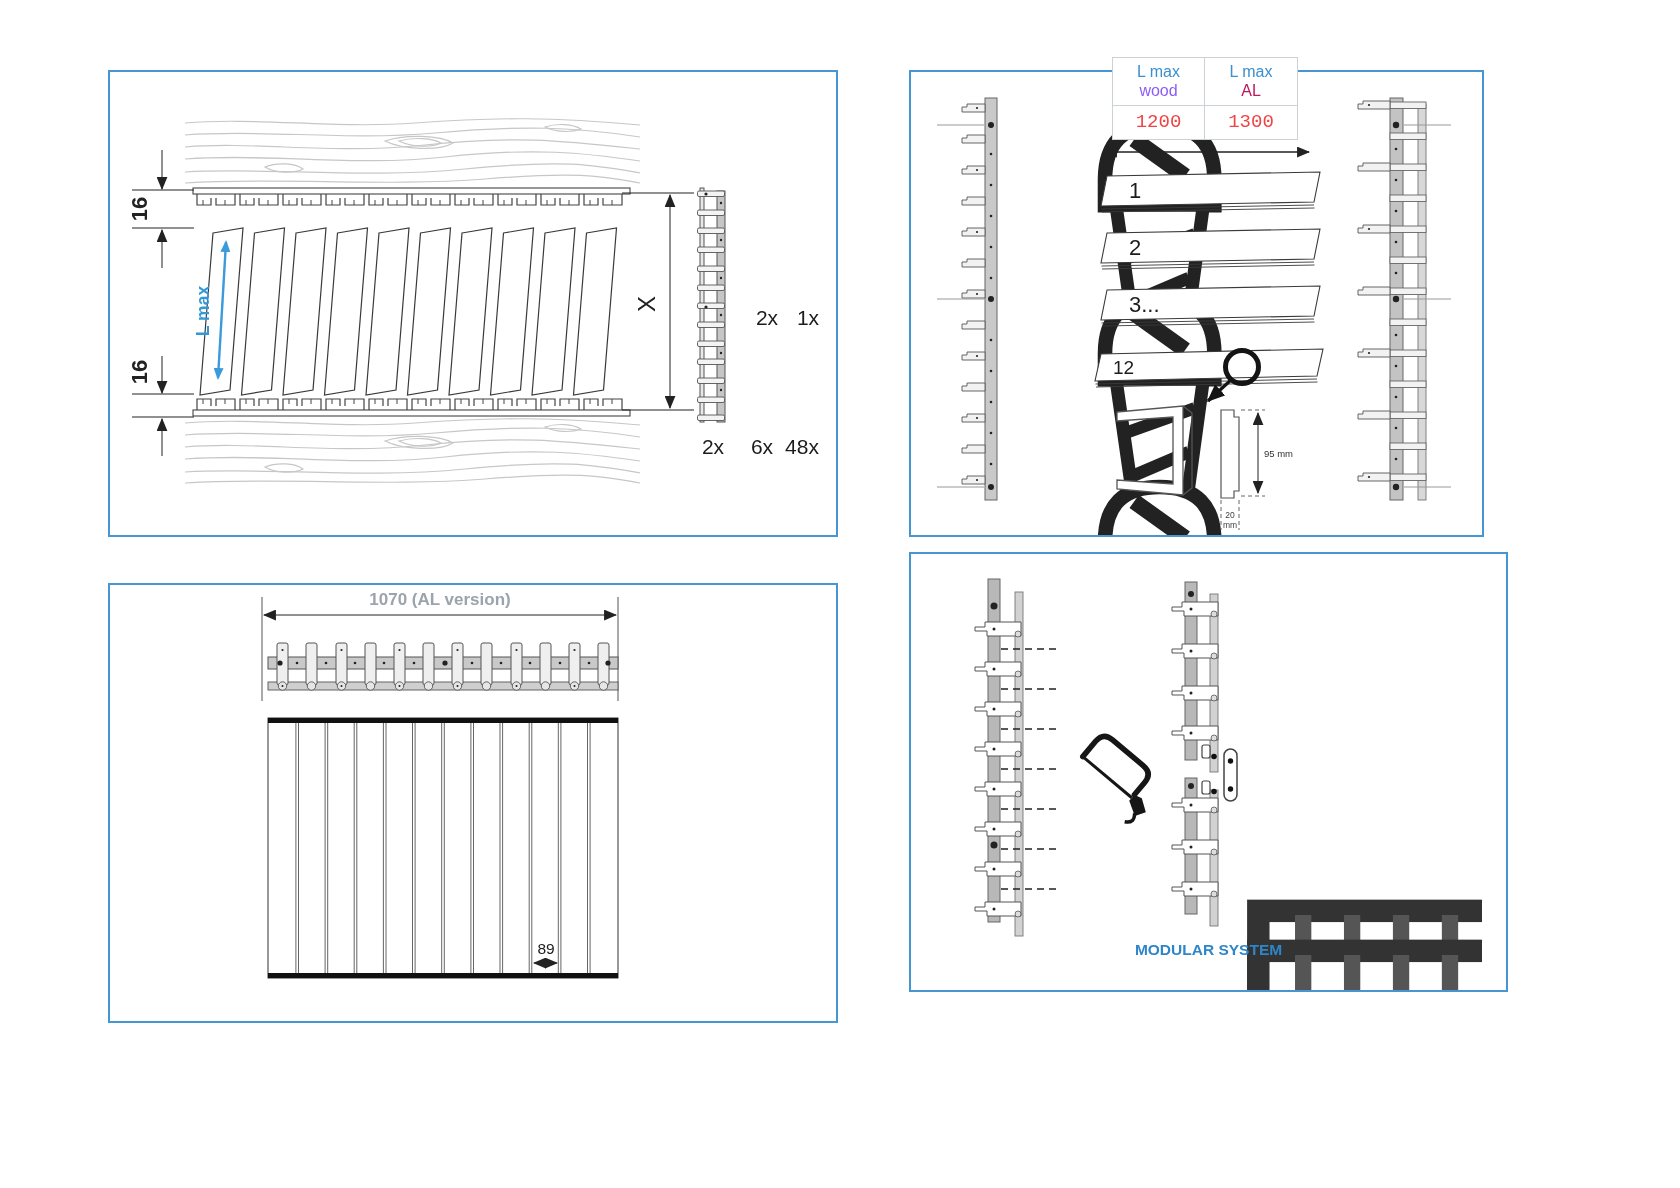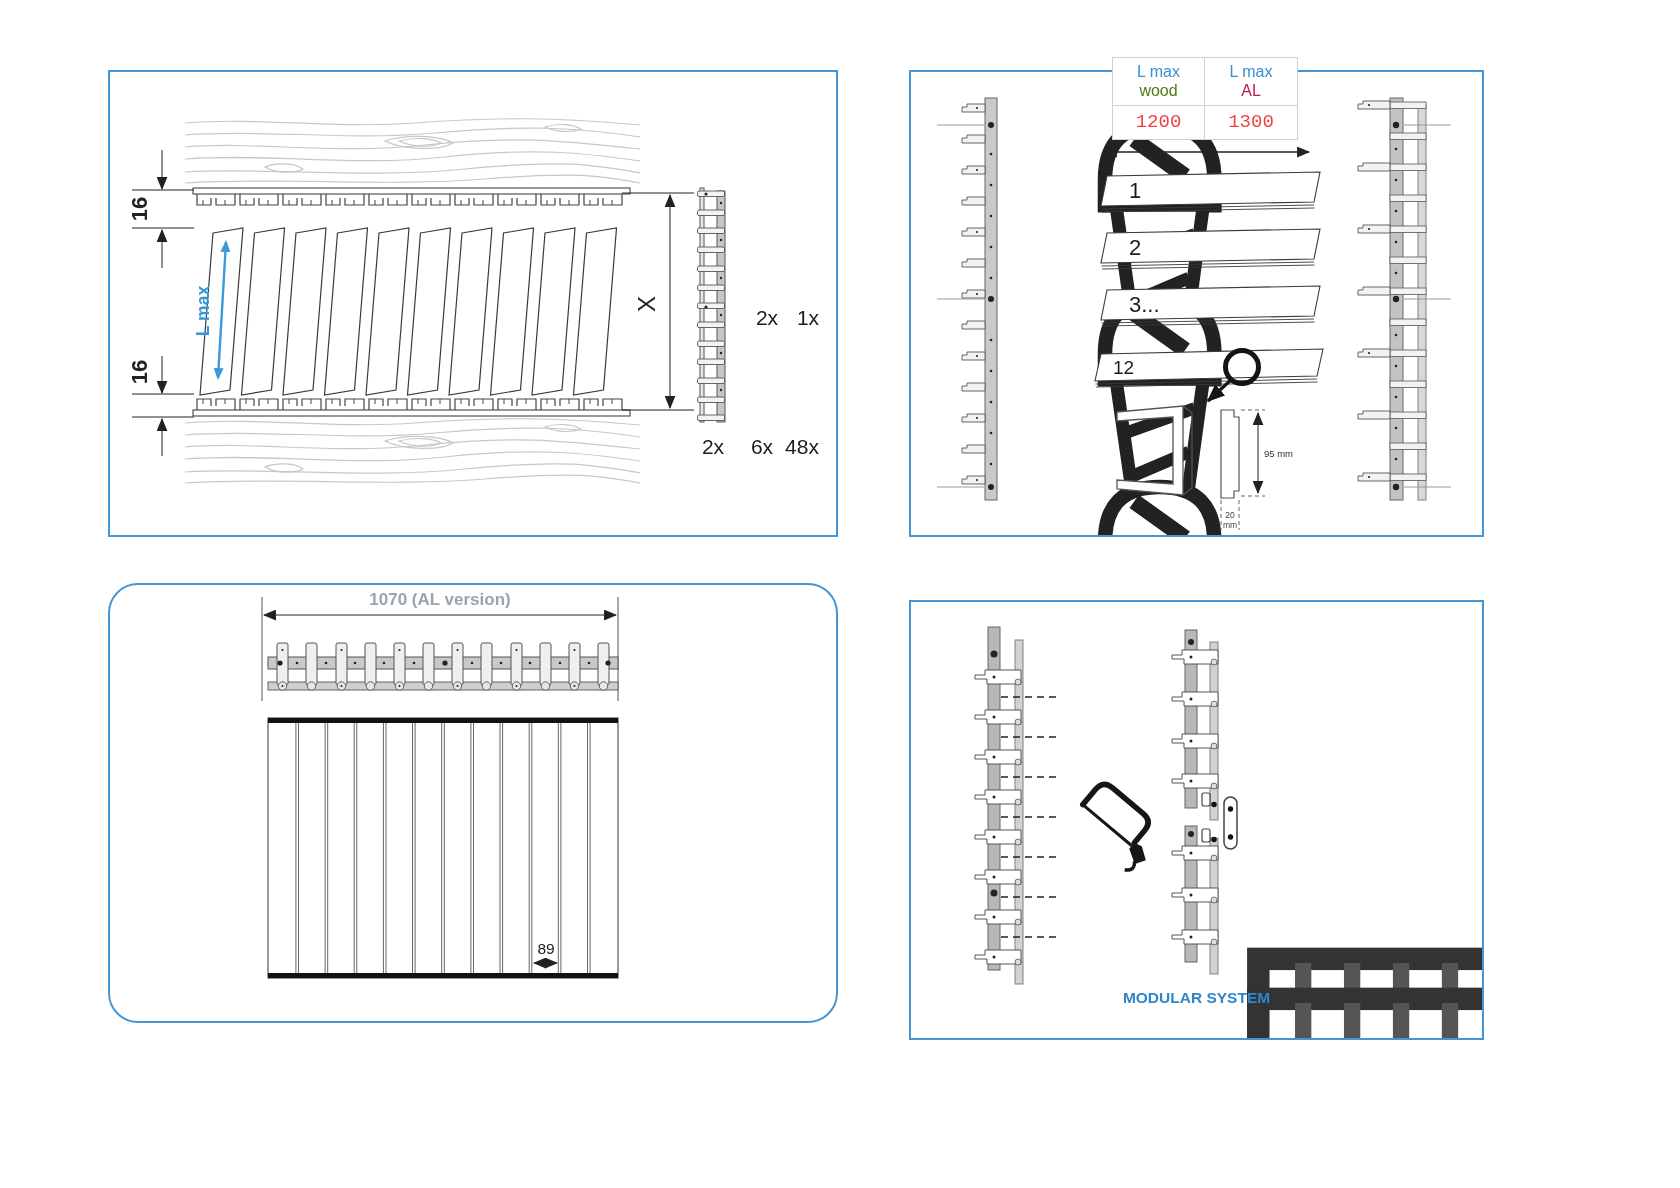--- a/index.html
+++ b/index.html
@@ -1,31 +1,31 @@
 <!DOCTYPE html>
 <html><head>
 <meta charset="utf-8">
 <style>
   html,body{margin:0;padding:0;background:#fff;}
   #page{position:relative;width:1680px;height:1188px;background:#fff;overflow:hidden;
         font-family:"Liberation Sans",sans-serif;}
   .panel{position:absolute;border:2px solid #4596d3;background:#fff;}
   #p1{left:108px;top:70px;width:726px;height:463px;}
   #p2{left:909px;top:70px;width:571px;height:463px;}
-  #p3{left:108px;top:583px;width:726px;height:436px;border-radius:30px;}
-  #p4{left:909px;top:600px;width:571px;height:436px;}
+  #p3{left:108px;top:583px;width:726px;height:436px;}
+  #p4{left:909px;top:552px;width:571px;height:436px;padding-left:24px;}
   .layer{position:absolute;left:0;top:0;}
   svg text{font-family:"Liberation Sans",sans-serif;}
   
   #lmax-table{position:absolute;left:1112px;top:57px;width:184px;z-index:5;background:#fff;
       border:1px solid #ccd1d6;display:grid;grid-template-columns:1fr 1fr;text-align:center;}
   #lmax-table .th{border-bottom:1px solid #ccd1d6;padding:4px 0 5px 0;line-height:19px;}
   #lmax-table .c1{border-right:1px solid #ccd1d6;}
   #lmax-table .l1{display:block;font-size:16px;color:#3a8fd0;}
-  #lmax-table .wood{display:block;font-size:16px;color:#4d7c0f;}
+  #lmax-table .wood{display:block;font-size:16px;color:#8b5cf6;}
   #lmax-table .al{display:block;font-size:16px;color:#be185d;}
   #lmax-table .td{font-size:19px;color:#ef4444;height:33px;line-height:33px;font-family:Liberation Mono, monospace;}
   .caption{position:absolute;left:0;right:0;text-align:center;color:#2e86c9;
       font-weight:bold;font-size:15.5px;line-height:20px;}
   #p3 .caption{top:410px;}
   #p4 .caption{top:386px;}
 </style>
 </head>
 <body>
 

